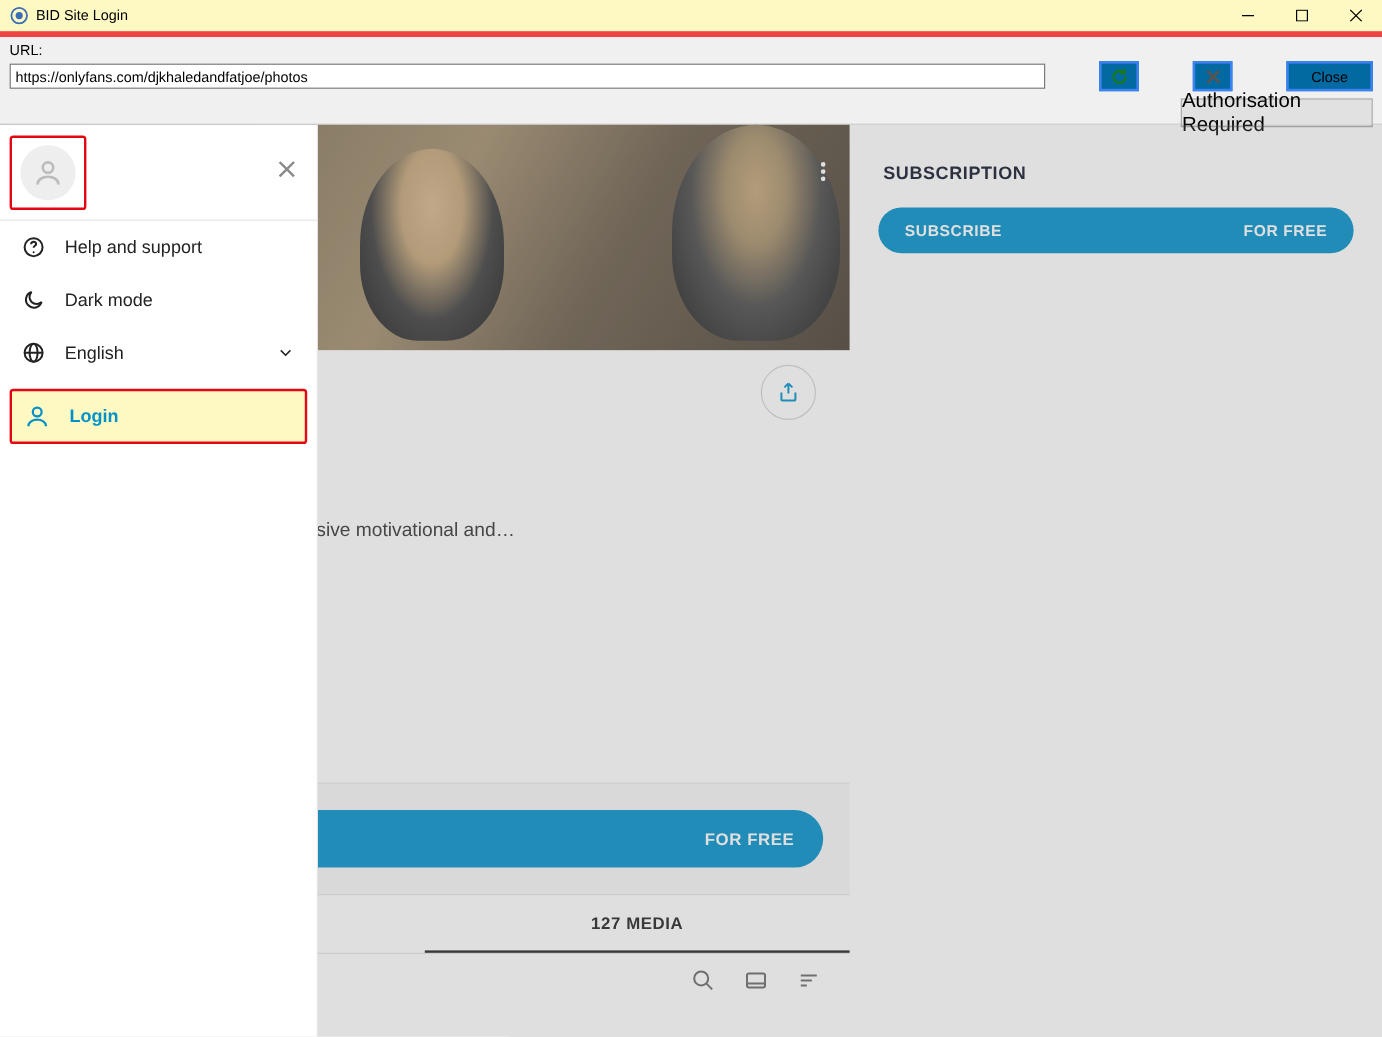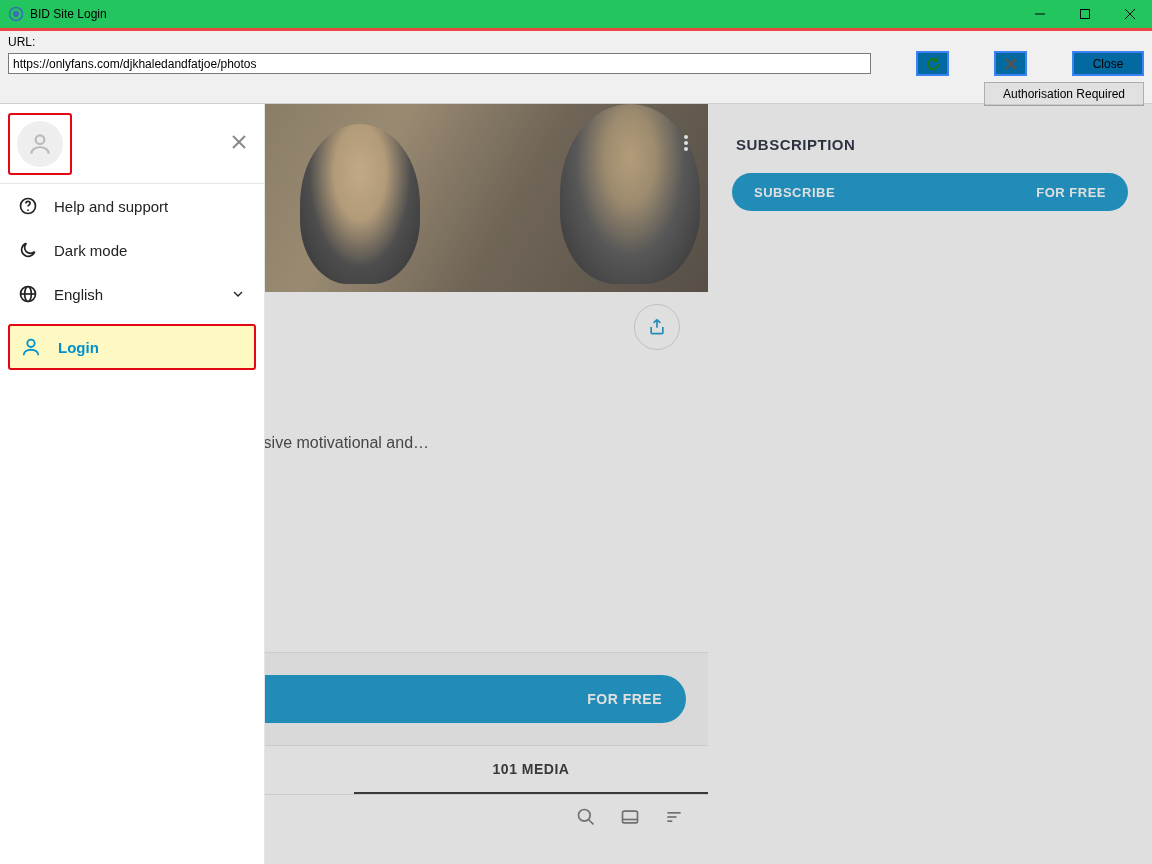--- a/index.html
+++ b/index.html
@@ -1,30 +1,30 @@
 <!DOCTYPE html>
 <html><head>
 <meta charset="utf-8">
 <style>
   * { margin: 0; padding: 0; box-sizing: border-box; font-family: "Segoe UI", Arial, sans-serif; }
   body { width: 1152px; height: 864px; background: #fff; overflow: hidden; position: relative; }
-  .titlebar { height: 31px; display: flex; align-items: center; background: #22c55e; border-bottom: 3px solid #ef4444; }
+  .titlebar { height: 31px; display: flex; align-items: center; background: #fef9c3; border-bottom: 5px solid #ef4444; }
   .titlebar .app-icon { width: 16px; height: 16px; margin: 0 6px 0 8px; }
   .titlebar .title-text { font-size: 12px; flex: 1; color: #000; }
   .title-button { width: 45px; height: 30px; display: flex; align-items: center; justify-content: center; cursor: pointer; }
   .title-button svg { display: block; }
   .urlbar { height: 73px; background: #f0f0f0; border-bottom: 1px solid #d0d0d0; padding: 4px 8px; }
   .url-label { font-size: 12px; margin-bottom: 2px; }
   .url-row { display: flex; align-items: center; gap: 21px; }
   .url-input { flex: 1; height: 21px; font-size: 12px; padding: 2px 4px; border: 1px solid #7a7a7a; background: #fff; font-family: "Segoe UI", Arial, sans-serif; }
   .toolbar-btn { height: 25px; border: 2px solid #3b82f6; background: #0369a1; display: flex; align-items: center; justify-content: center; cursor: pointer; margin-left: 24px; }
   .refresh-btn, .cancel-btn { width: 33px; }
   .close-btn { width: 72px; font-size: 12px; }
   .urlbar-row2 { display: flex; justify-content: flex-end; margin-top: 6px; }
-  .auth-btn { height: 24px; width: 160px; border: 1px solid #adadad; background: #e1e1e1; font-size: 12px; display: flex; align-items: center; justify-content: center; cursor: pointer; }
+  .auth-btn { height: 24px; width: 160px; border: 1px solid #adadad; background: #e1e1e1; font-size: 17px; display: flex; align-items: center; justify-content: center; cursor: pointer; }
 
   .page-wrap { position: relative; height: 760px; }
   .content-bg { position: absolute; inset: 0; display: flex; }
   .content-dim { position: absolute; left: 0; right: 0; top: 0; bottom: 0; background: rgba(128,128,128,0.25); pointer-events: none; z-index: 5; }
   .profile-col { width: 708px; display: flex; flex-direction: column; }
   .right-col { flex: 1; padding: 16px 24px; }
 
   .cover { height: 188px; position: relative; background: linear-gradient(120deg, #6b5d4a 0%, #8b7a5c 30%, #a38e6e 50%, #6b5d4a 70%, #4a4035 100%); }
   .cover .person1 { position: absolute; left: 300px; top: 20px; width: 120px; height: 160px; border-radius: 50% 50% 40% 40%; background: radial-gradient(ellipse at 50% 30%, #d6b68c 0%, #c4a578 30%, #3d3d3d 60%, #1a1a1a 100%); }
   .cover .person2 { position: absolute; left: 560px; top: 0px; width: 140px; height: 180px; border-radius: 50% 50% 40% 40%; background: radial-gradient(ellipse at 50% 30%, #c4a578 0%, #a8906a 25%, #4a4a4a 55%, #1a1a1a 100%); }
@@ -173,21 +173,21 @@
 
       <div class="subscribe-inline-section">
         <div class="subscribe-pill">
           <span class="sub-label">SUBSCRIBE</span>
           <span>FOR FREE</span>
         </div>
       </div>
 
       <div class="tabs-row">
         <div class="tab">STS</div>
-        <div class="tab active">101 MEDIA</div>
+        <div class="tab active">127 MEDIA</div>
       </div>
       <div class="icons-row">
         <svg width="20" height="20" viewBox="0 0 24 24">
             <circle cx="10" cy="10" r="7" fill="none" stroke="#6a6a6a" stroke-width="2"></circle>
             <line x1="15" y1="15" x2="21" y2="21" stroke="#6a6a6a" stroke-width="2"></line>
           </svg>
         <svg width="20" height="20" viewBox="0 0 24 24">
             <rect x="3" y="5" width="18" height="14" rx="2" fill="none" stroke="#6a6a6a" stroke-width="2"></rect>
             <line x1="3" y1="15" x2="21" y2="15" stroke="#6a6a6a" stroke-width="2"></line>
           </svg>

